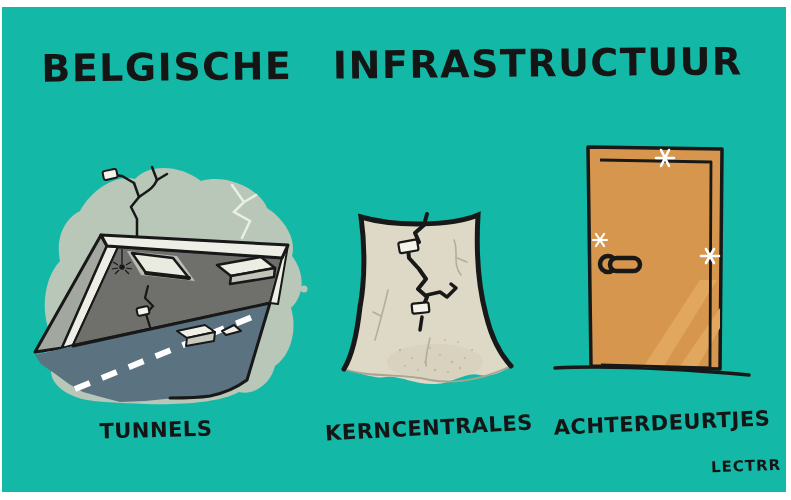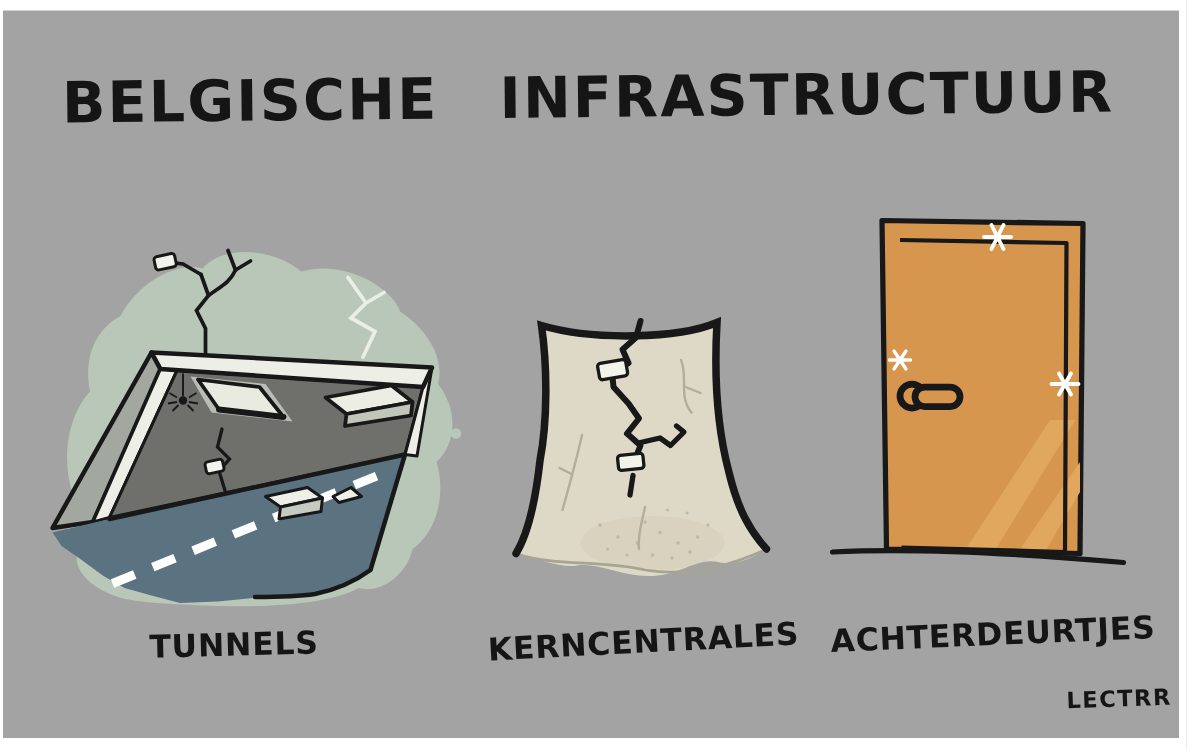--- a/index.html
+++ b/index.html
@@ -2,21 +2,21 @@
 <html><head>
 <meta charset="utf-8">
 <style>
   html,body{margin:0;padding:0;background:#ffffff;}
   .page{
     position:relative;width:791px;height:500px;background:#ffffff;
     overflow:hidden;font-family:"DejaVu Sans","Liberation Sans",sans-serif;
   }
   .canvas{
     position:absolute;left:2px;top:7px;right:5px;bottom:8px;
-    background:#a3a3a3;
+    background:#14b8a6;
   }
   .title{
     position:absolute;left:390px;top:36px;transform:translateX(-50%) rotate(-0.6deg);
     font-size:38px;font-weight:bold;color:#151515;letter-spacing:1.5px;
     word-spacing:26px;white-space:nowrap;
   }
   .illo{position:absolute;}
   .illo-tunnel{left:23px;top:138px;width:300px;height:270px;}
   .illo-tower{left:328px;top:183px;width:200px;height:220px;}
   .illo-door{left:550px;top:125px;width:210px;height:255px;}

